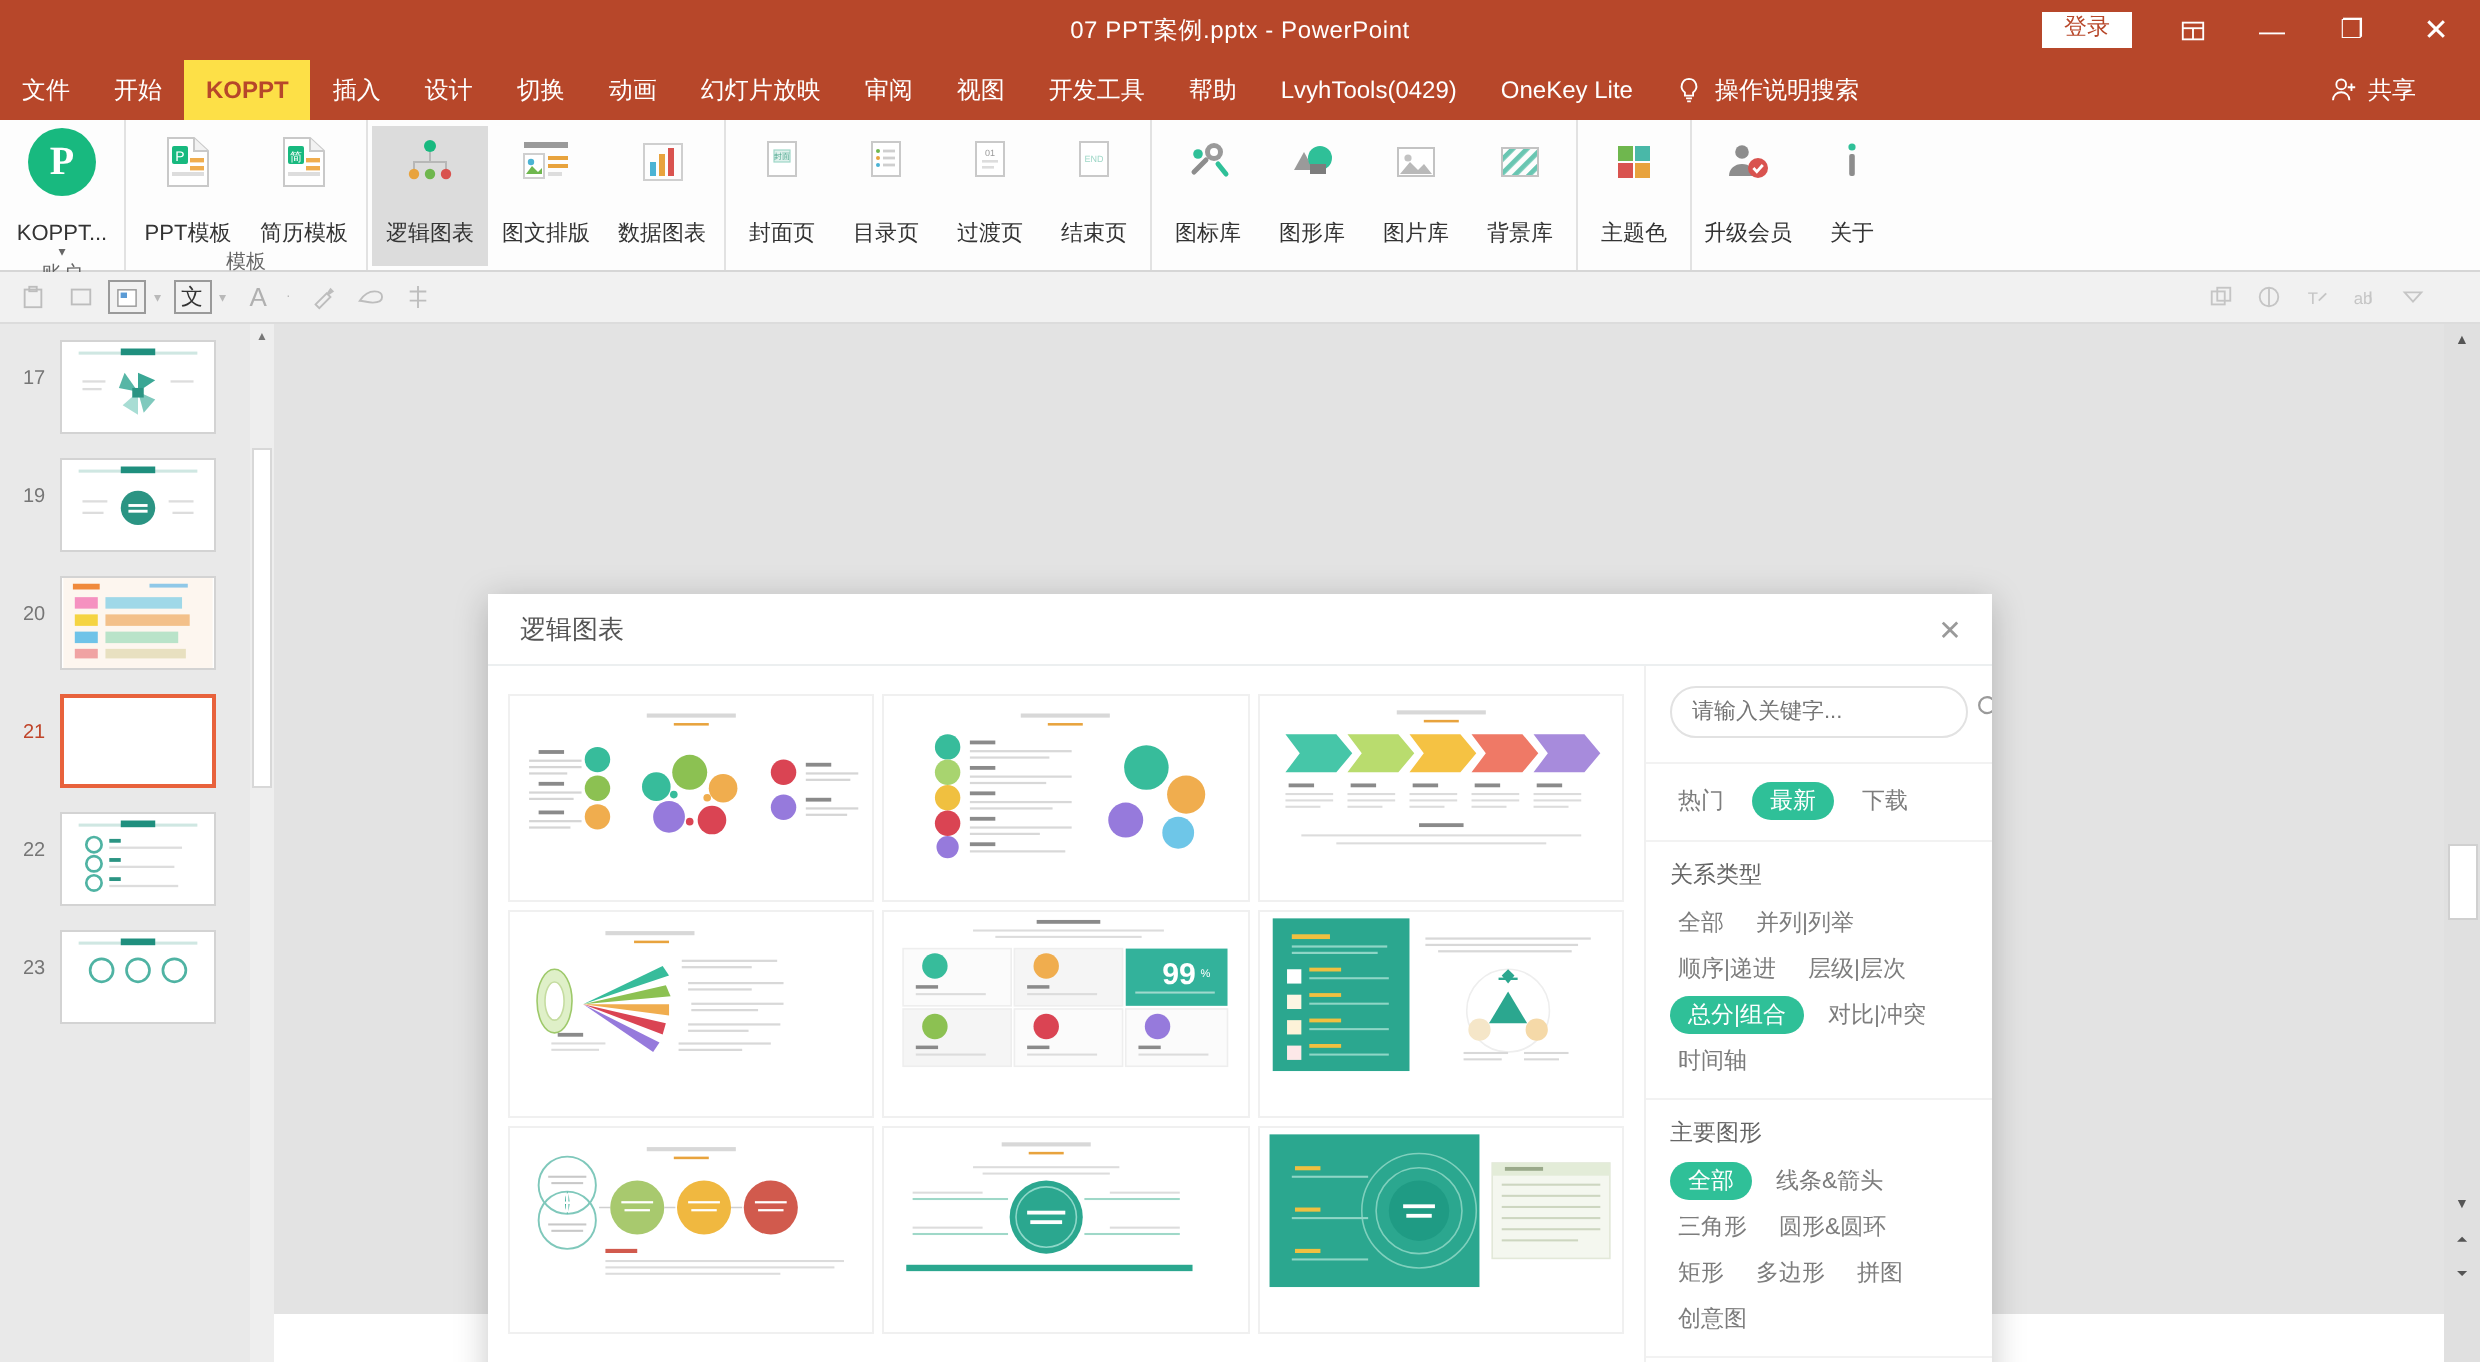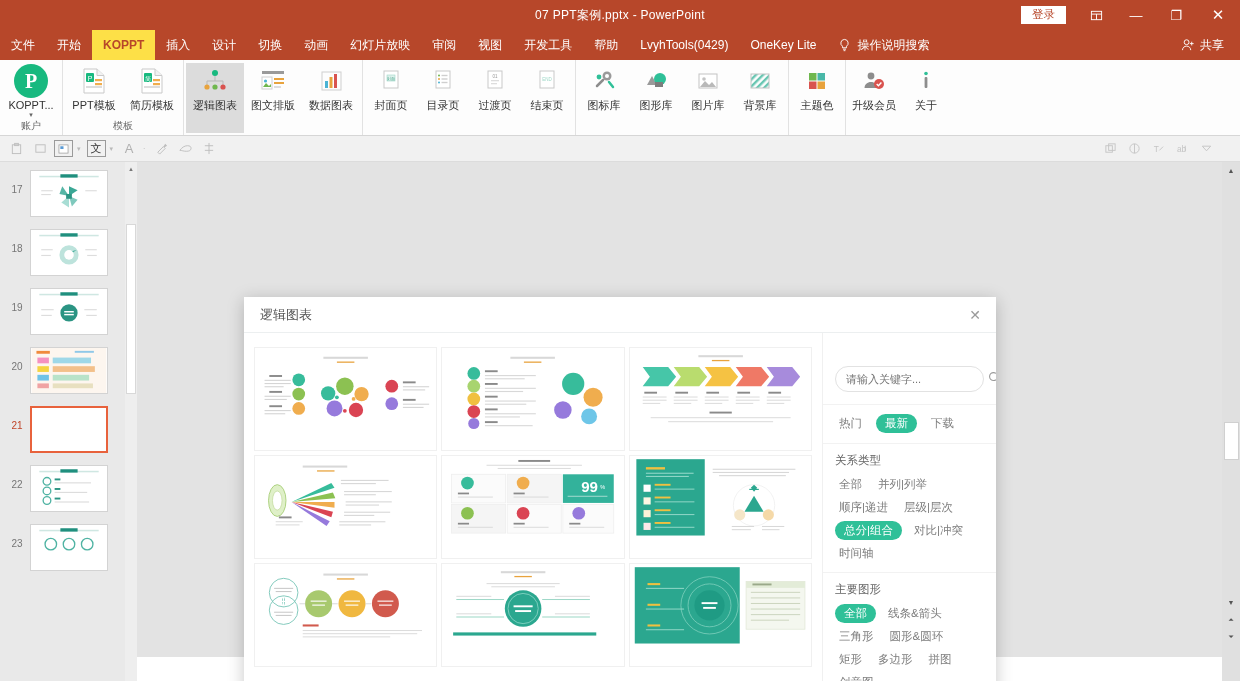--- a/index.html
+++ b/index.html
@@ -29,39 +29,39 @@
 
   
   .menubar {
     height: 30px; background: #b7472a; display: flex; align-items: flex-end; position: relative;
   }
   .menu-item {
     color: #fff; font-size: 12px; padding: 0 11px; height: 30px;
     display: flex; align-items: center; white-space: nowrap;
   }
   .menu-item.active { background: #fde047; color: #b7472a; font-weight: bold; }
-  .menu-right { position: absolute; right: 8px; display: flex; align-items: flex-end; height: 30px; }
+  .menu-right { position: absolute; right: 24px; display: flex; align-items: flex-end; height: 30px; }
   .menu-right .menu-item { padding: 0 8px; }
 
   
   .ribbon {
     height: 76px; background: #fdfdfd; display: flex; align-items: stretch;
     border-bottom: 1px solid #d6d6d6; position: relative;
   }
   .rgroup { display: flex; flex-direction: column; border-right: 1px solid #e2e2e2; padding: 0 2px; }
   .rgroup-items { flex: 1; display: flex; align-items: flex-start; padding-top: 3px; }
   .rgroup-label { font-size: 10px; color: #666; text-align: center; padding-bottom: 2px; }
   .rbtn {
     width: 52px; display: flex; flex-direction: column; align-items: center;
     padding: 3px 1px 0; cursor: default;
   }
   .rbtn.wide { width: 58px; }
   .rbtn.selected { background: #dcdcdc; height: 70px; }
   .rbtn-ico { height: 30px; display: flex; align-items: center; justify-content: center; }
-  .rbtn-lbl { font-size: 11px; color: #333; margin-top: 3px; text-align: center; line-height: 1.15; }
+  .rbtn-lbl { font-size: 11px; color: #333; margin-top: 15px; text-align: center; line-height: 1.15; }
   .koppt-logo {
     width: 34px; height: 34px; border-radius: 50%; background: #18b97f;
     color: #fff; font-size: 20px; font-weight: bold; display: flex;
     align-items: center; justify-content: center; font-family: "Liberation Serif", serif;
   }
   .caret { font-size: 7px; color: #666; line-height: 6px; }
 
   
   .minibar {
     height: 26px; background: #f1f1f1; border-bottom: 1px solid #dcdcdc;
@@ -117,21 +117,21 @@
   
   .gallery { flex: 1; position: relative; overflow: hidden; background: #fff; }
   .grid { display: grid; grid-template-columns: repeat(3, 1fr); gap: 4px; padding: 14px 10px 4px; text-align: right; }
   .card { height: 104px; background: #fff; border: 1px solid #f0f0f0; position: relative; overflow: hidden; }
   .card-inner { position: absolute; inset: 0; }
 
   .pager { display: flex; justify-content: center; align-items: center; gap: 6px; padding: 12px 0 14px; }
 
   
   .filters { width: 174px; border-left: 1px solid #f0f0f0; background: #fff; padding: 10px 0 0; }
-  .searchwrap { padding: 0 12px 12px; margin-top: 23px; }
+  .searchwrap { padding: 0 12px 12px; }
   .searchbox {
     height: 26px; border: 1px solid #e2e2e2; border-radius: 13px; display: flex; align-items: center;
     padding: 0 10px; background: #fff;
   }
   .searchbox input {
     border: none; outline: none; font-size: 11px; color: #999; flex: 1;
     font-family: "Liberation Sans", sans-serif; background: transparent;
   }
   .fsection { border-top: 1px solid #f2f2f2; padding: 9px 12px; }
   .fsection.tabs { padding: 9px 12px 10px; }
@@ -518,37 +518,20 @@
             <rect x="8" y="5" width="62" height="1.6" fill="#cfe7e2"></rect>
             <rect x="30" y="3.4" width="18" height="3.5" fill="#1f8f7e"></rect>
             <path d="M39 26l0-10 9 4z" fill="#3aa795"></path>
             <path d="M39 26l9 4-6 7z" fill="#7fc9bd"></path>
             <path d="M39 26l-10-2 3-8z" fill="#57b6a6"></path>
             <path d="M39 26l-8 7 8 5z" fill="#a8ddd4"></path>
             <rect x="36" y="24" width="6" height="5" fill="#2b9483"></rect>
             <rect x="10" y="20" width="12" height="1.2" fill="#ddd"></rect>
             <rect x="10" y="24" width="10" height="1.2" fill="#ddd"></rect>
             <rect x="56" y="20" width="12" height="1.2" fill="#ddd"></rect>
-          </svg>
-      </div>
-    </div>
-    <div class="slide-row">
-      <div class="slide-num">18</div>
-      <div class="slide-thumb">
-        <svg width="100%" height="100%" viewBox="0 0 78 47">
-            <rect width="78" height="47" fill="#fff"></rect>
-            <rect x="8" y="5" width="62" height="1.6" fill="#cfe7e2"></rect>
-            <rect x="30" y="3.4" width="18" height="3.5" fill="#1f8f7e"></rect>
-            <circle cx="39" cy="26" r="10" fill="#bde3dc"></circle>
-            <path d="M39 26 A10 10 0 0 1 47 21 L39 26z" fill="#49b09e"></path>
-            <circle cx="39" cy="26" r="5" fill="#fff"></circle>
-            <rect x="10" y="20" width="12" height="1.2" fill="#ddd"></rect>
-            <rect x="56" y="20" width="12" height="1.2" fill="#ddd"></rect>
-            <rect x="10" y="26" width="10" height="1.2" fill="#ddd"></rect>
-            <rect x="58" y="26" width="10" height="1.2" fill="#ddd"></rect>
           </svg>
       </div>
     </div>
     <div class="slide-row">
       <div class="slide-num">19</div>
       <div class="slide-thumb">
         <svg width="100%" height="100%" viewBox="0 0 78 47">
             <rect width="78" height="47" fill="#fff"></rect>
             <rect x="8" y="5" width="62" height="1.6" fill="#cfe7e2"></rect>
             <rect x="30" y="3.4" width="18" height="3.5" fill="#1f8f7e"></rect>

